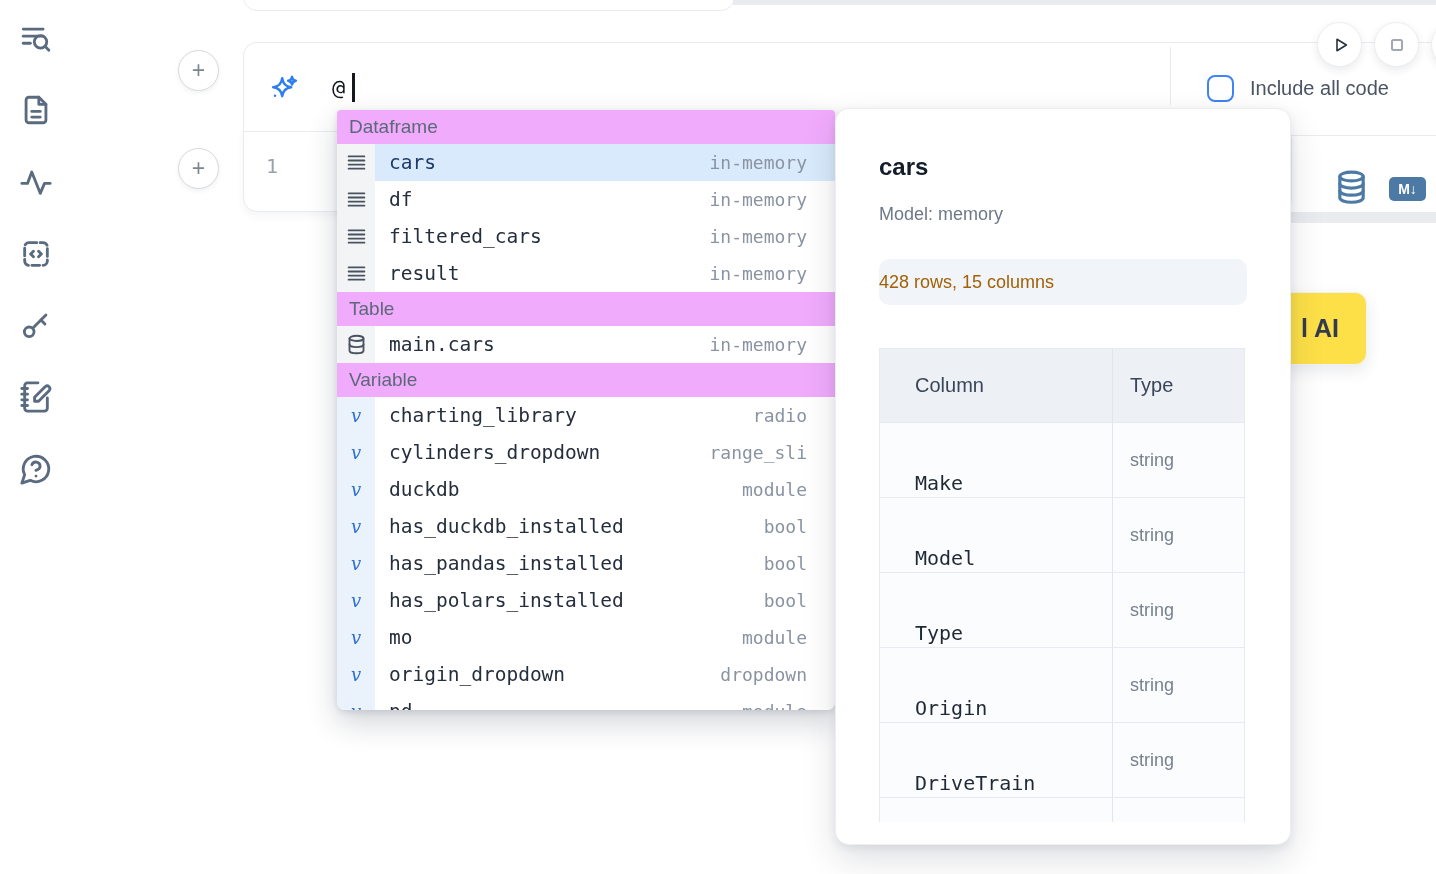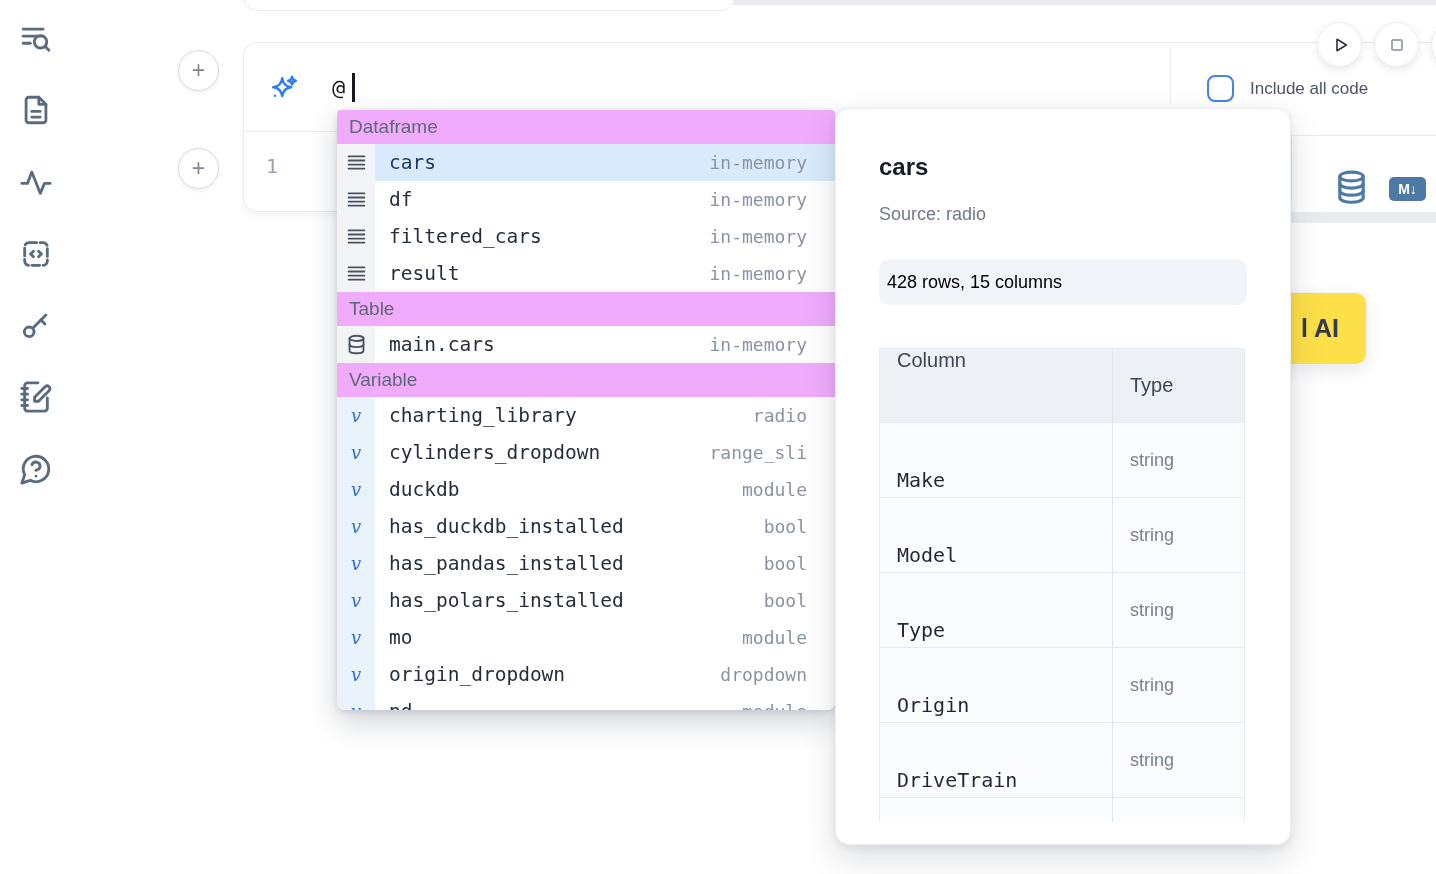--- a/index.html
+++ b/index.html
@@ -33,21 +33,21 @@
     border-left:1px solid #e9ebee; border-bottom:1px solid #e9ebee; z-index:4; }
   .ai-divider { position:absolute; left:1170px; top:47px; width:1px; height:58px; background:#e9ebee; z-index:4; }
   .sparkles { position:absolute; left:268px; top:74px; width:31px; height:31px; z-index:5; }
   .sparkles svg { width:31px; height:31px; stroke:#2e7ef0; fill:none; stroke-width:1.9;
     stroke-linecap:round; stroke-linejoin:round; }
   .ai-value { position:absolute; left:332px; top:75px; font-size:22px; color:#10151d; z-index:5; }
   .caret { position:absolute; left:352px; top:73px; width:2.5px; height:29px; background:#15181e; z-index:5; }
   .include-code { position:absolute; left:1207px; top:75px; display:flex; align-items:center; z-index:5; }
   .checkbox { width:27px; height:27px; border:2px solid #3f83f6; border-radius:8px;
     background:#fff; cursor:pointer; }
-  .include-label { margin-left:16px; font-size:17px; color:#4a5464; }
+  .include-label { margin-left:16px; font-size:20px; color:#4a5464; }
 
   
   .circle-btn { position:absolute; top:22px; width:45px; height:45px; border-radius:50%;
     background:#fff; border:1px solid #eceef1; box-shadow:0 3px 8px rgba(40,50,70,.10);
     display:flex; align-items:center; justify-content:center; cursor:pointer; z-index:8; }
   .circle-btn svg { width:24px; height:24px; fill:none; stroke-linejoin:round; stroke-linecap:round; }
 
   
   .code-cell { position:absolute; left:243px; top:131px; width:1049px; height:81px; background:#fff;
     border:1px solid #e9ebee; border-radius:0 8px 14px 14px;
@@ -93,27 +93,27 @@
   .ac-item.partial .ac-gut, .ac-item.partial .ac-name, .ac-item.partial .ac-type
     { height:37px; display:flex; align-items:center; }
 
   
   .preview { position:absolute; left:835px; top:108px; width:456px; height:737px; background:#fff;
     border:1px solid #ecEEf1; border:1px solid #eceef1; border-radius:14px;
     box-shadow:0 14px 34px rgba(25,35,55,.14), 0 3px 8px rgba(25,35,55,.08); z-index:7; }
   .pv-title { position:absolute; left:43px; top:44px; font-size:24px; font-weight:bold; color:#131c2b; }
   .pv-source { position:absolute; left:43px; top:95px; font-size:18px; color:#6e7988; }
   .pv-pill { position:absolute; left:43px; top:150px; width:368px; height:46px; background:#f1f4f8;
-    border-radius:10px; line-height:46px; padding-left:8px; font-size:18px; color:#000000; }
+    border-radius:10px; line-height:46px; padding-left:0; font-size:18px; color:#a16207; }
   .pv-table { position:absolute; left:43px; top:239px; width:366px; height:474px; overflow:hidden;
     border:1px solid #e6ebf1; border-bottom:none; }
   .pv-row { display:flex; border-bottom:1px solid #e6ebf1; background:#fbfcfd; }
   .pv-row.hdr { background:#edf1f6; }
-  .pv-c1 { width:233px; flex:0 0 233px; border-right:1px solid #e0e6ed; padding-left:17px;
-    display:flex; align-items:flex-start; height:73px; }
+  .pv-c1 { width:233px; flex:0 0 233px; border-right:1px solid #e0e6ed; padding-left:35px;
+    display:flex; align-items:center; height:73px; }
   .pv-c2 { flex:1; padding-left:17px; display:flex; align-items:center; height:73px; }
   .pv-row:not(.hdr) .pv-c1, .pv-row:not(.hdr) .pv-c2 { height:74px; }
   .pv-hdr-txt { font-size:20px; color:#3a4557; }
   .pv-colname { font-family:"DejaVu Sans Mono", monospace; font-size:20px; color:#1f2936;margin-top:45px; }
   .pv-type { font-size:18px; color:#76818f; }
 </style>
 </head>
 <body>
 
 <div class="stage">
@@ -356,21 +356,21 @@
       <span class="ac-gut">
           <span class="ac-var-v">v</span>
         </span>
       <span class="ac-name">pd</span>
       <span class="ac-type">module</span>
     </div>
   </div>
 
   <div class="preview">
     <div class="pv-title">cars</div>
-    <div class="pv-source">Source: radio</div>
+    <div class="pv-source">Model: memory</div>
     <div class="pv-pill">428 rows, 15 columns</div>
 
     <div class="pv-table">
       <div class="pv-row hdr">
         <div class="pv-c1">
             <span class="pv-hdr-txt">Column</span>
           </div>
         <div class="pv-c2">
             <span class="pv-hdr-txt">Type</span>
           </div>

